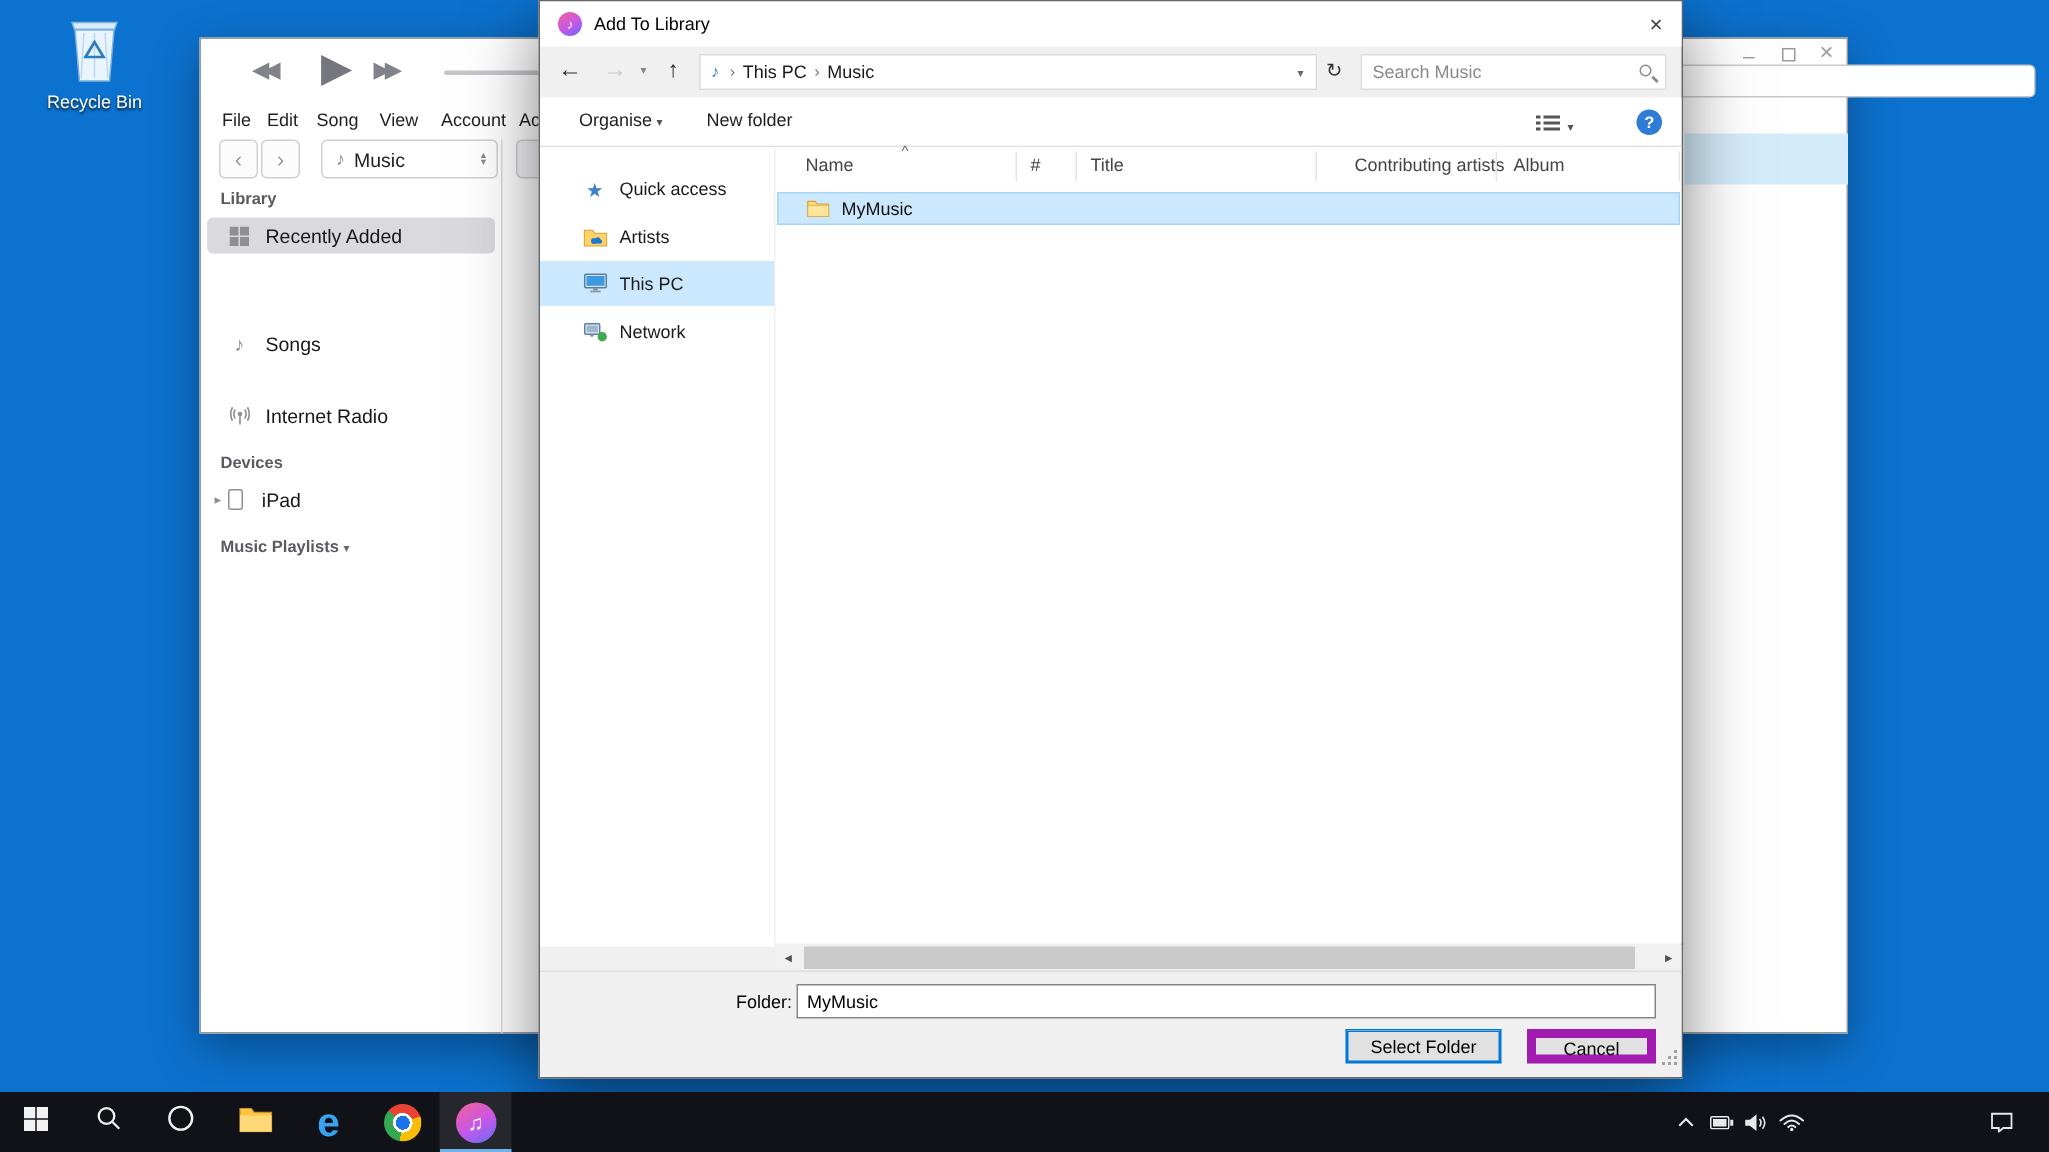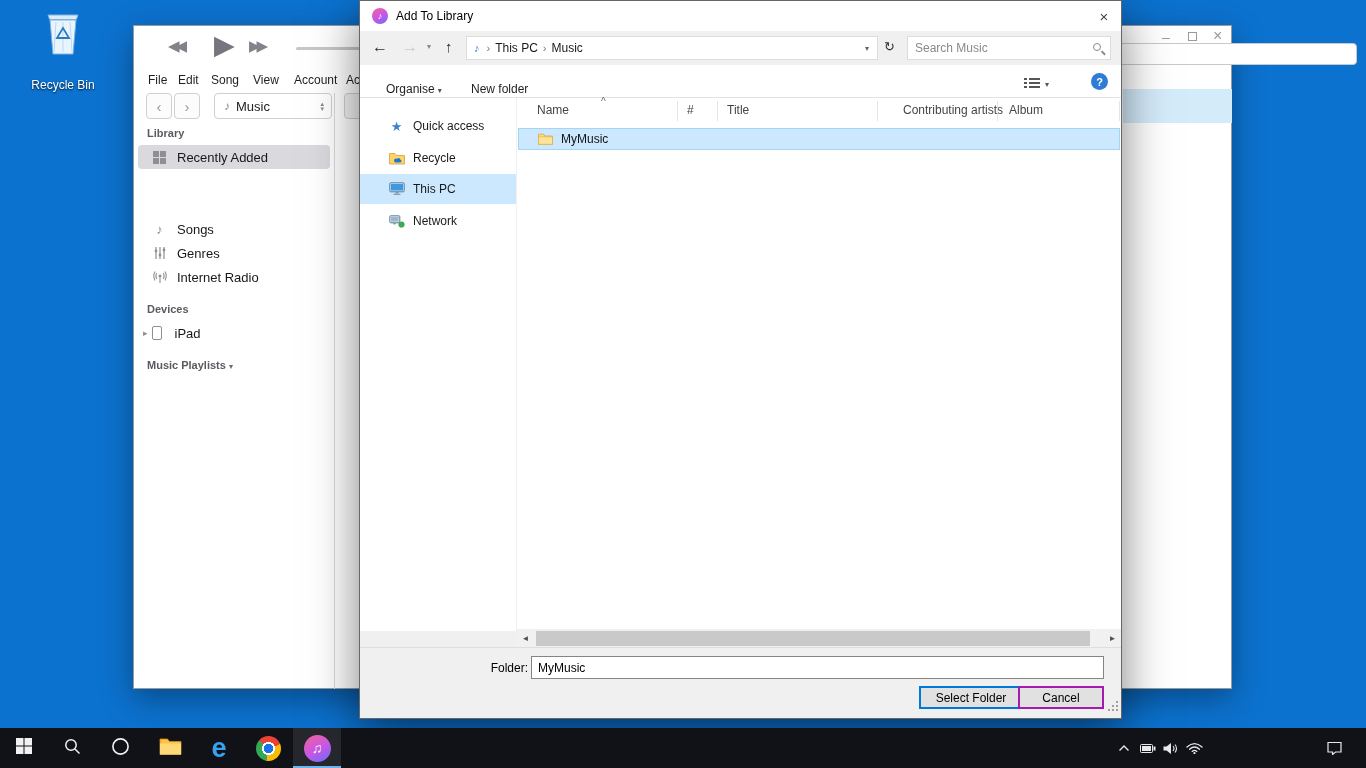--- a/index.html
+++ b/index.html
@@ -2,21 +2,21 @@
 <html><head>
 <meta charset="utf-8">
 <style>
   *{box-sizing:border-box;margin:0;padding:0}
   html,body{width:1366px;height:768px;overflow:hidden}
   body{font-family:"Liberation Sans",sans-serif;background:#0c72cf;position:relative}
   .abs{position:absolute}
 
   
   .deskicon{left:30px;top:8px;width:66px;text-align:center;z-index:5}
-  .deskicon .lbl{display:block;margin-top:18px;font-size:12px;color:#fff;text-shadow:0 1px 2px rgba(0,0,0,.85)}
+  .deskicon .lbl{display:block;margin-top:0;font-size:12px;color:#fff;text-shadow:0 1px 2px rgba(0,0,0,.85)}
 
   
   .win{left:133px;top:25px;width:1099px;height:664px;background:#fff;border:1px solid #9a9a9a;
        box-shadow:0 10px 30px rgba(0,0,0,.35);z-index:10}
   .t-ctl{color:#82828a;cursor:default}
   .menu-item{top:47px;font-size:12px;color:#1f1f1f;white-space:nowrap}
   .navbtn{width:26px;height:26px;border:1px solid #cfcfd4;border-radius:4px;background:#fcfcfd;
           color:#9a9aa2;font-size:15px;display:flex;align-items:center;justify-content:center}
   .combo{width:118px;height:26px;border:1px solid #cfcfd4;border-radius:4px;background:#fff;
          display:flex;align-items:center}
@@ -25,34 +25,34 @@
   .side-row.sel{background:#d9d9de}
   .s-icon{width:17px;margin-left:13px;display:flex;justify-content:center;align-items:center}
   .s-label{margin-left:9px;font-size:13px;color:#18181a;white-space:nowrap}
   .winctl{color:#9b9b9b;font-size:14px;line-height:14px}
 
   
   .dlg{left:359px;top:0;width:763px;height:719px;background:#f0f0f0;border:1px solid #676767;
        box-shadow:0 14px 44px rgba(0,0,0,.5);z-index:20}
   .crumb{font-size:12px;color:#1a1a1a;margin:0 2px;white-space:nowrap}
   .crumb-sep{font-size:11px;color:#777;margin:0 3px}
-  .cmd{position:absolute;top:4px;line-height:40px;font-size:12px;color:#1e1e1e;white-space:nowrap}
+  .cmd{position:absolute;top:4px;line-height:23px;font-size:12px;color:#1e1e1e;white-space:nowrap}
   .c-caret{font-size:8px;color:#555;margin-left:3px}
   .help{width:17px;height:17px;border-radius:50%;background:#2e7cd6;color:#fff;font-size:11px;
         font-weight:bold;display:flex;align-items:center;justify-content:center}
   .nav-row{position:absolute;left:0;width:156px;height:30px;display:flex;align-items:center}
   .nav-row.sel{background:#cce8ff}
   .n-icon{width:17px;margin-left:28px;display:flex;justify-content:center;align-items:center}
   .n-label{margin-left:8px;font-size:12px;color:#1a1a1a;white-space:nowrap}
   .colhdr{position:absolute;top:5px;font-size:12px;color:#454545;white-space:nowrap}
   .colsep{position:absolute;top:3px;width:1px;height:20px;background:#e5e5e5}
   .filerow{background:#cce8ff;border:1px solid #a5d5f5;display:flex;align-items:center}
   .sb-btn{position:absolute;top:0;width:17px;height:17px;display:flex;align-items:center;
           justify-content:center;color:#505050;font-size:8px}
-  .winbtn{position:absolute;height:23px;background:#e1e1e1;border:2px solid #a21caf;font-size:12px;
+  .winbtn{position:absolute;height:23px;background:#e1e1e1;border:6px solid #a21caf;font-size:12px;
           font-family:inherit;color:#000}
   .winbtn.primary{border:1px solid #0078d7;box-shadow:inset 0 0 0 1px #0078d7}
   .searchbox input{border:none;outline:none;width:168px;height:20px;margin:1px 0 0 7px;font-size:12px;
                    font-family:inherit;color:#222;background:transparent}
   .searchbox input::placeholder{color:#8a8a8a}
   .mag{position:absolute;right:9px;top:6px;width:8px;height:8px;border:1.5px solid #8a8a8a;border-radius:50%}
   .mag::after{content:"";position:absolute;left:7px;top:8px;width:5px;height:1.5px;background:#8a8a8a;
               transform:rotate(45deg)}
   .badge{border-radius:50%;background:linear-gradient(150deg,#f0609e 5%,#c557e8 55%,#6d6cf5 95%);
          display:flex;align-items:center;justify-content:center;color:#fff}
@@ -129,31 +129,20 @@
             <rect y="7" width="6" height="6"></rect>
             <rect x="7" y="7" width="6" height="6"></rect>
           </g>
         </svg>
     </span>
     <span class="s-label">Recently Added</span>
   </div>
   <div class="side-row" style="top:191px">
     <span class="s-icon" style="color:#8e8e93;font-size:13px">♪</span>
     <span class="s-label">Songs</span>
-  </div>
-  <div class="side-row" style="top:215px">
-    <span class="s-icon">
-      <svg width="12" height="14" fill="none" stroke="#8e8e93" stroke-width="1.2">
-          <path d="M2 1 v12 M6 1 v12 M10 1 v12"></path>
-          <circle cx="2" cy="5" r="1.4" fill="#8e8e93" stroke="none"></circle>
-          <circle cx="6" cy="9" r="1.4" fill="#8e8e93" stroke="none"></circle>
-          <circle cx="10" cy="4" r="1.4" fill="#8e8e93" stroke="none"></circle>
-        </svg>
-    </span>
-    <span class="s-label">Genres</span>
   </div>
   <div class="side-row" style="top:239px">
     <span class="s-icon">
       <svg width="16" height="14" fill="none" stroke="#8e8e93" stroke-width="1.1">
           <circle cx="8" cy="6" r="1.5" fill="#8e8e93" stroke="none"></circle>
           <path d="M8 7.5 V13 M4.8 3 Q3 6 4.8 9 M11.2 3 Q13 6 11.2 9 M3 1.5 Q0.6 6 3 10.5 M13 1.5 Q15.4 6 13 10.5"></path>
         </svg>
     </span>
     <span class="s-label">Internet Radio</span>
   </div>
@@ -243,21 +232,21 @@
         <svg width="16" height="13">
             <path d="M0.5 1.5 h5.5 l1.5 2 h8 v8.5 h-15 z" fill="#ffd366" stroke="#cfa13d" stroke-width="0.8"></path>
             <g fill="#1f78d4">
               <circle cx="7" cy="8.6" r="2"></circle>
               <circle cx="9.6" cy="7.8" r="1.7"></circle>
               <circle cx="11.2" cy="9" r="1.3"></circle>
               <rect x="6.8" y="8.4" width="4.6" height="2"></rect>
             </g>
           </svg>
       </span>
-      <span class="n-label">Recycle</span>
+      <span class="n-label">Artists</span>
     </div>
     <div class="nav-row sel" style="top:76px">
       <span class="n-icon">
         <svg width="16" height="14">
             <rect x="0.8" y="0.8" width="14.4" height="9" rx="0.8" fill="#cfe3f5" stroke="#5b7e9e"></rect>
             <rect x="2" y="2" width="12" height="6.5" fill="#3e9ae0"></rect>
             <rect x="6.5" y="10" width="3" height="1.6" fill="#8796a3"></rect>
             <rect x="4.5" y="11.7" width="7" height="1.2" fill="#8796a3"></rect>
           </svg>
       </span>
@@ -307,21 +296,21 @@
       </div>
     <div class="sb-btn" style="right:0">
       <span>►</span>
       </div>
     <div style="position:absolute;left:19px;top:1px;width:554px;height:15px;background:#c9c9c9"></div>
   </div>
 
   <div class="abs" style="left:0;top:646px;width:761px;height:71px;background:#f0f0f0;border-top:1px solid #dedede">
     <span style="position:absolute;left:116px;top:13px;width:52px;text-align:right;font-size:12px;color:#000">Folder:</span>
     <input style="position: absolute; left: 171px; top: 8px; width: 573px; height: 23px; border: 1px solid rgb(133, 133, 133); font-size: 12px; padding: 0px 6px; font-family: inherit; background: rgb(255, 255, 255); color: rgb(0, 0, 0);" value="MyMusic">
-    <button class="winbtn primary" style="left:559px;top:38px;width:104px">Select Folder</button>
+    <button class="winbtn primary" style="left:537px;top:38px;width:104px">Select Folder</button>
     <button class="winbtn" style="left:658px;top:38px;width:86px">Cancel</button>
     <span style="position:absolute;right:2px;bottom:2px">
       <svg width="11" height="11">
           <g fill="#a0a0a0">
             <rect x="8" y="8" width="2" height="2"></rect>
             <rect x="8" y="4" width="2" height="2"></rect>
             <rect x="4" y="8" width="2" height="2"></rect>
             <rect x="8" width="2" height="2"></rect>
             <rect x="4" y="4" width="2" height="2"></rect>
             <rect y="8" width="2" height="2"></rect>

